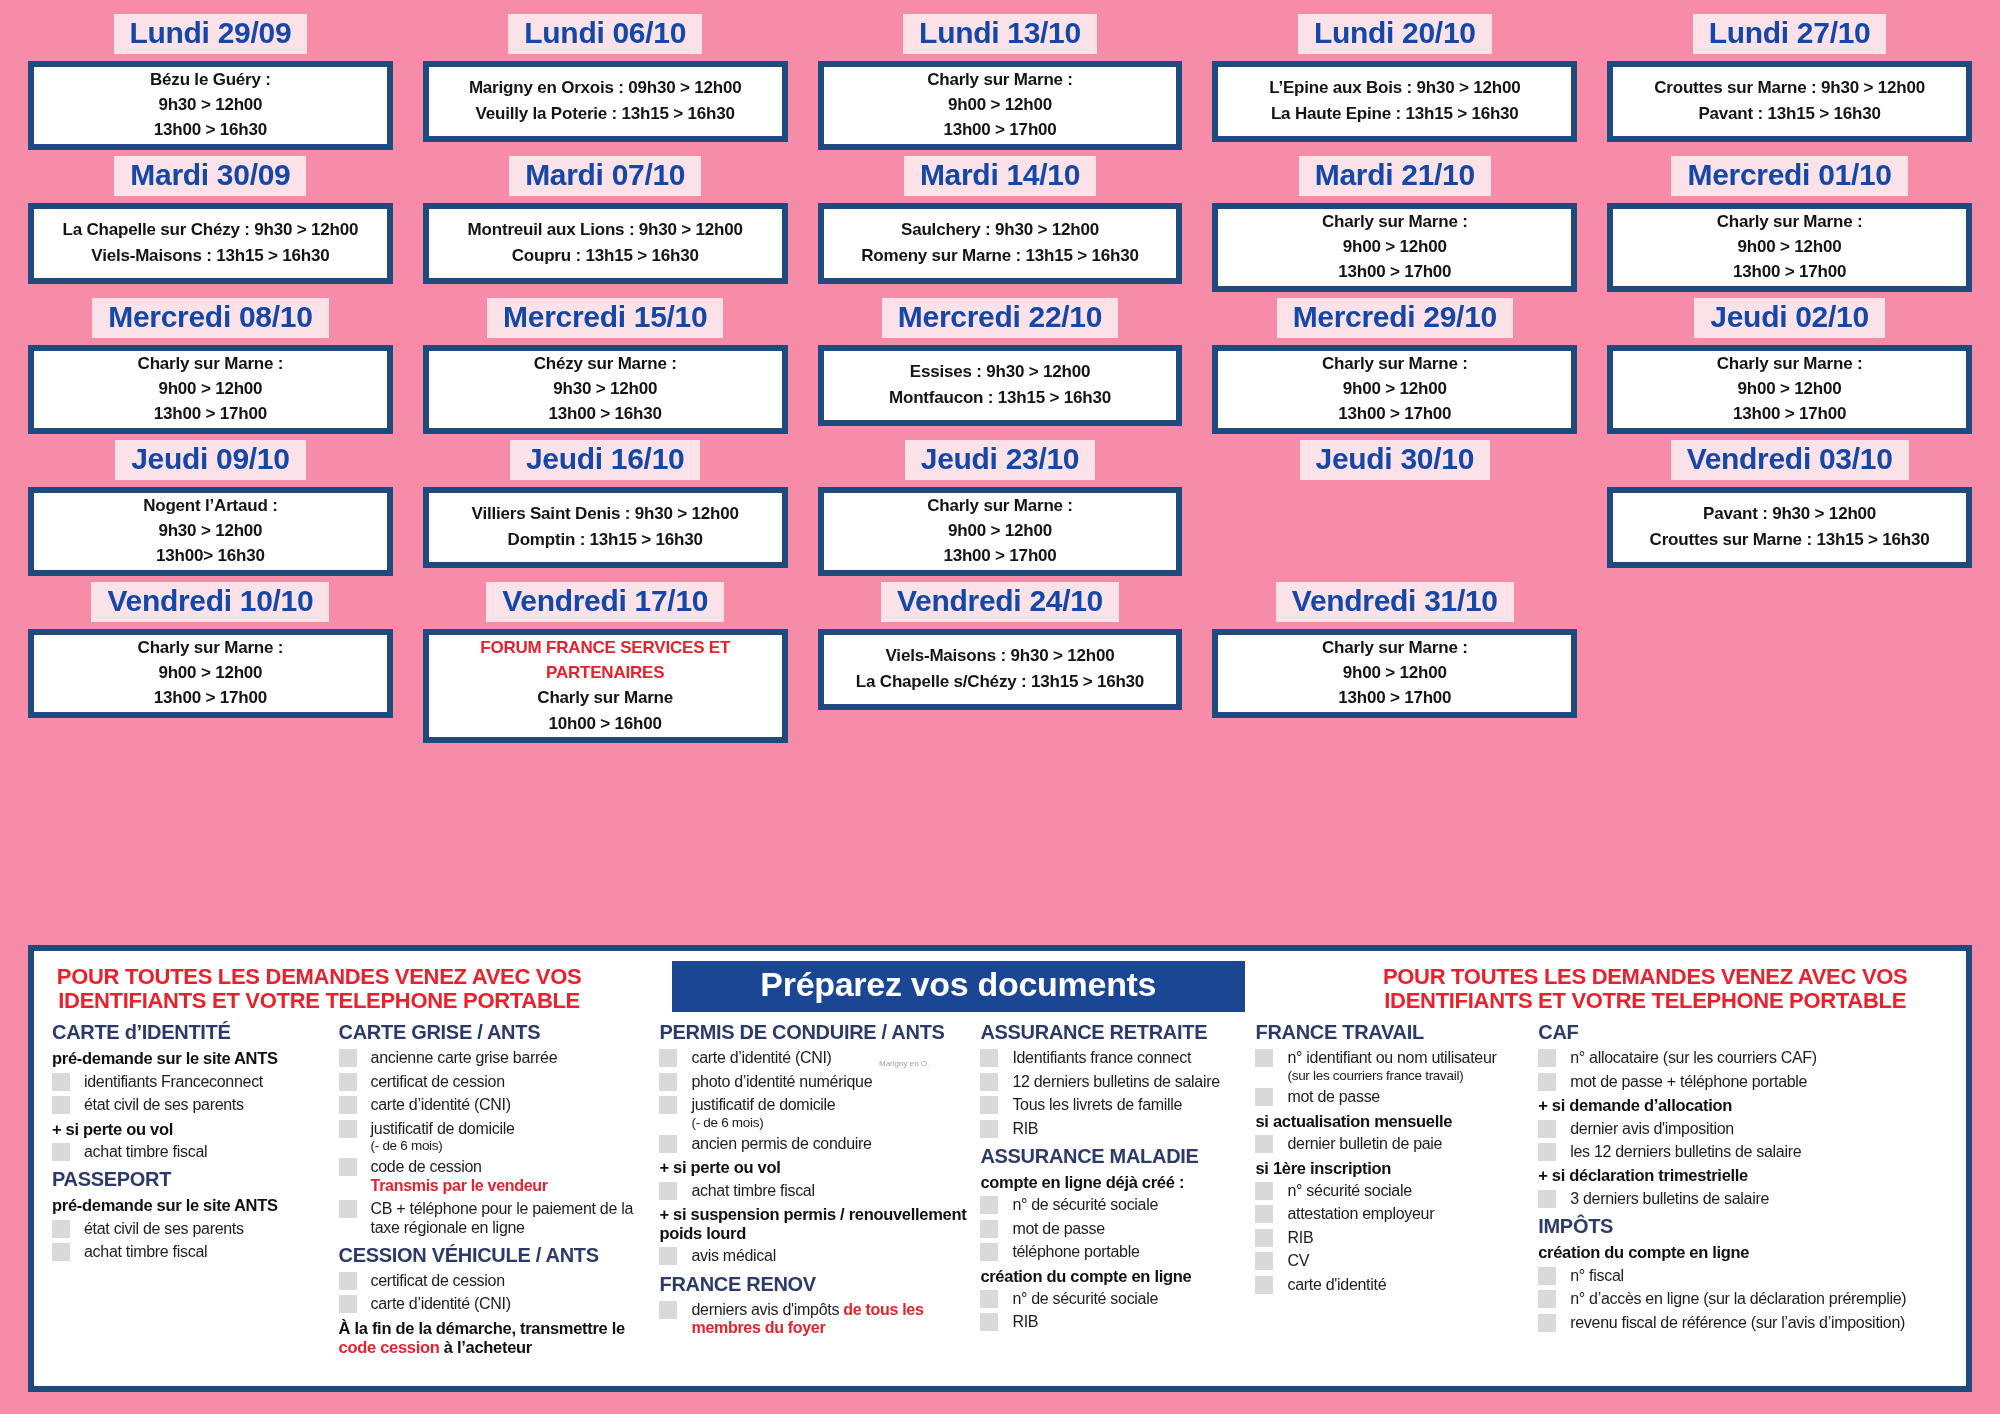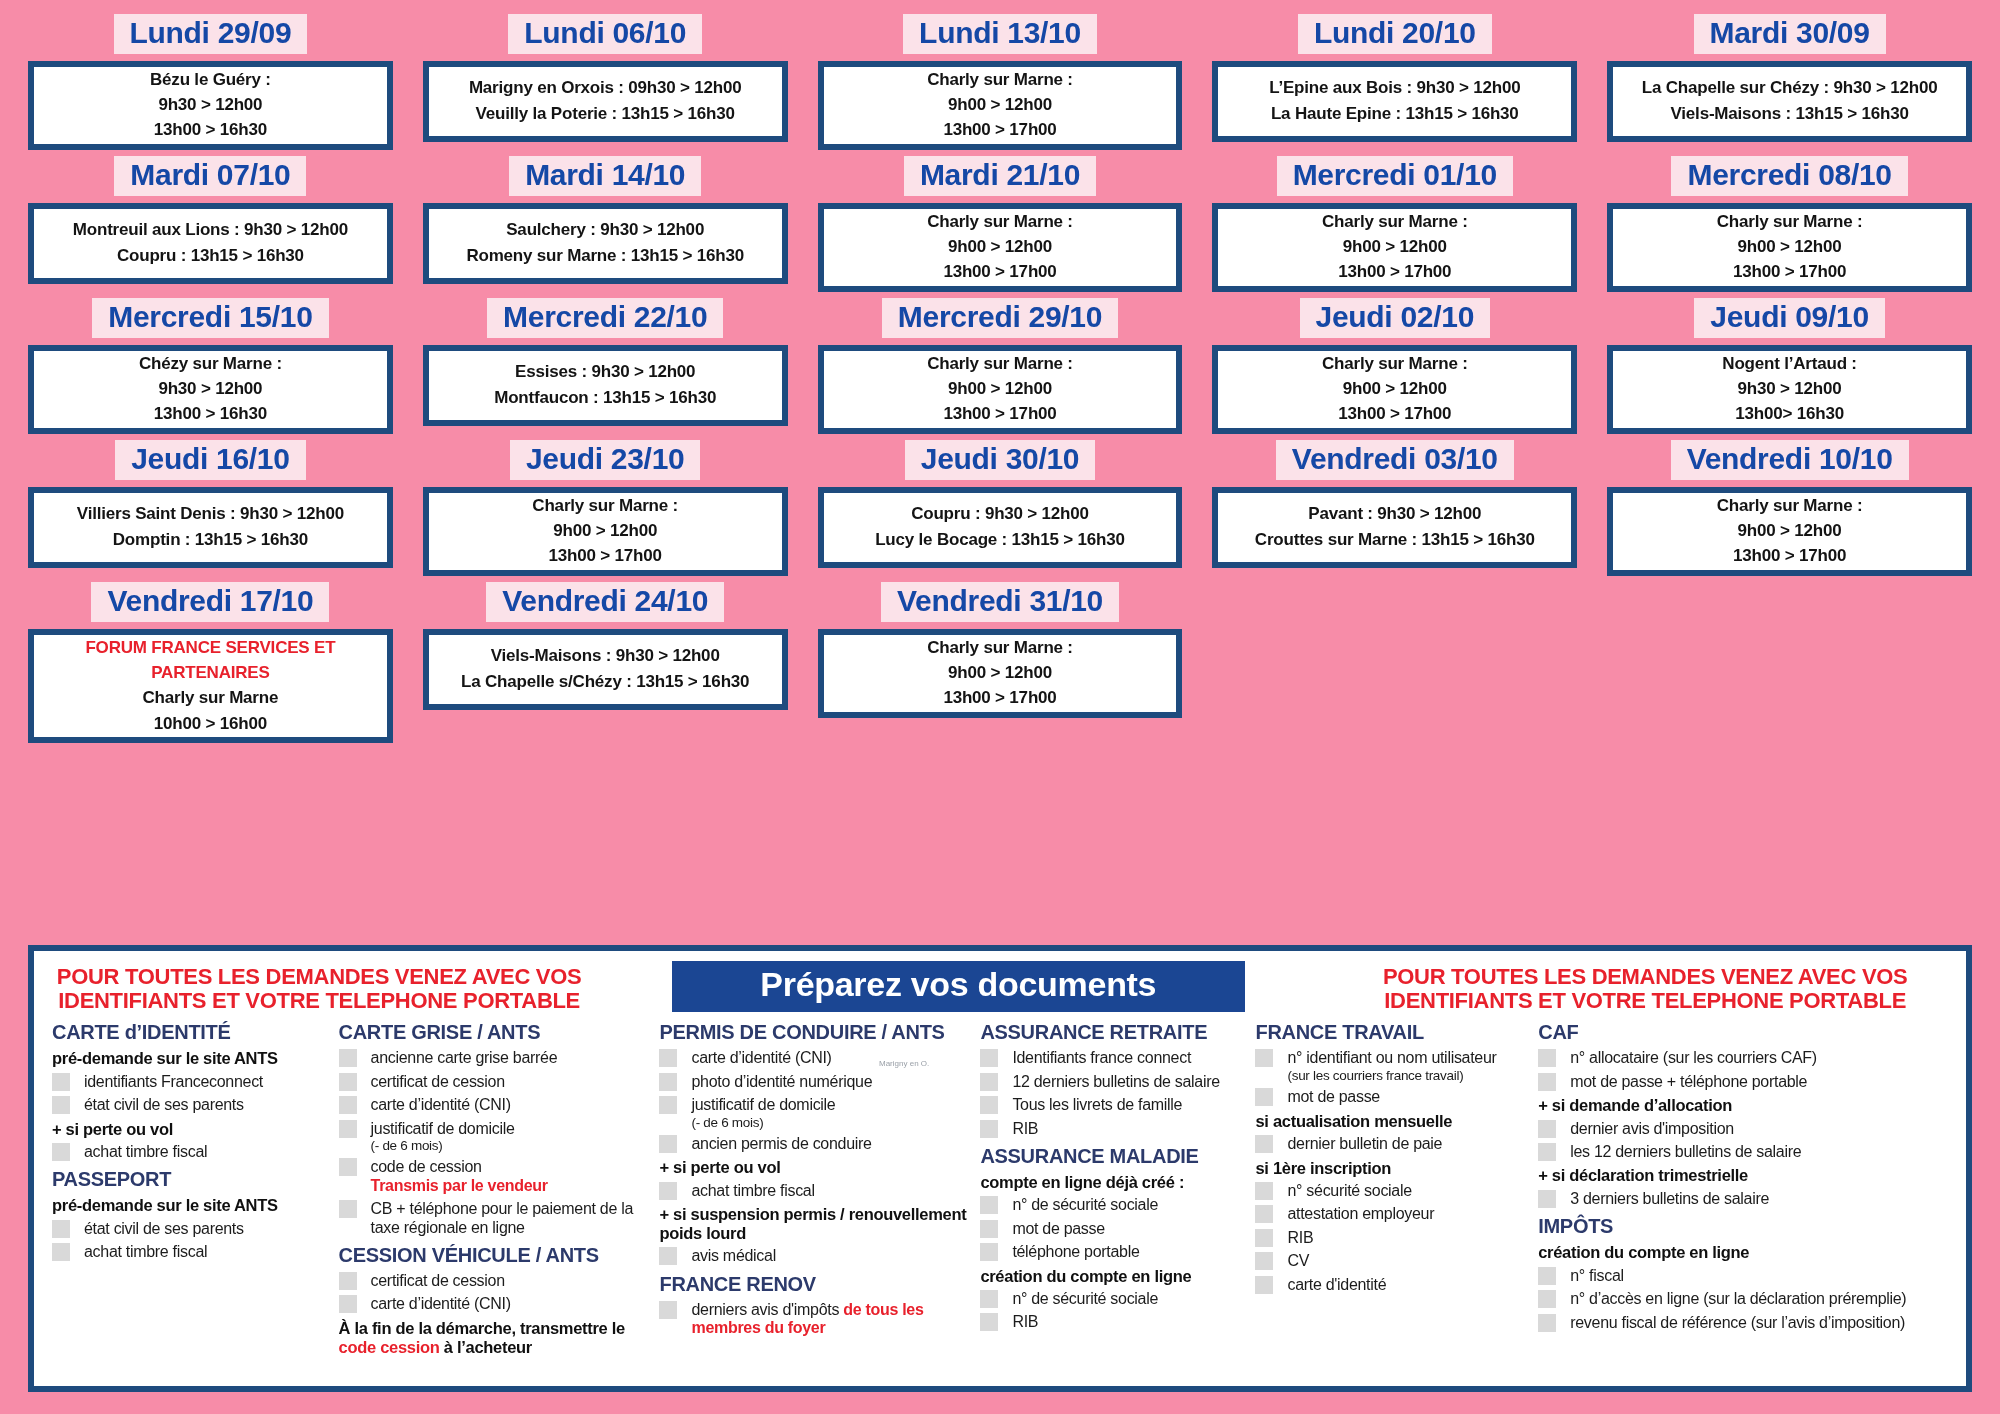--- a/index.html
+++ b/index.html
@@ -174,20 +174,27 @@
         </div>
       </div>
       <div class="cell">
         <div class="day-header">Lundi 20/10</div>
         <div class="day-card">
           <div class="day-line">L’Epine aux Bois : 9h30 &gt; 12h00</div>
           <div class="day-line">La Haute Epine : 13h15 &gt; 16h30</div>
         </div>
       </div>
       <div class="cell">
+        <div class="day-header">Lundi 27/10</div>
+        <div class="day-card">
+          <div class="day-line">Crouttes sur Marne : 9h30 &gt; 12h00</div>
+          <div class="day-line">Pavant : 13h15 &gt; 16h30</div>
+        </div>
+      </div>
+      <div class="cell">
         <div class="day-header">Mardi 30/09</div>
         <div class="day-card">
           <div class="day-line">La Chapelle sur Chézy : 9h30 &gt; 12h00</div>
           <div class="day-line">Viels-Maisons : 13h15 &gt; 16h30</div>
         </div>
       </div>
       <div class="cell">
         <div class="day-header">Mardi 07/10</div>
         <div class="day-card">
           <div class="day-line">Montreuil aux Lions : 9h30 &gt; 12h00</div>
@@ -274,24 +281,20 @@
       <div class="cell">
         <div class="day-header">Jeudi 23/10</div>
         <div class="day-card">
           <div class="day-line">Charly sur Marne :</div>
           <div class="day-line">9h00 &gt; 12h00</div>
           <div class="day-line">13h00 &gt; 17h00</div>
         </div>
       </div>
       <div class="cell">
         <div class="day-header">Jeudi 30/10</div>
-        <div class="day-card">
-          <div class="day-line">Coupru : 9h30 &gt; 12h00</div>
-          <div class="day-line">Lucy le Bocage : 13h15 &gt; 16h30</div>
-        </div>
       </div>
       <div class="cell">
         <div class="day-header">Vendredi 03/10</div>
         <div class="day-card">
           <div class="day-line">Pavant  : 9h30 &gt; 12h00</div>
           <div class="day-line">Crouttes sur Marne : 13h15 &gt; 16h30</div>
         </div>
       </div>
       <div class="cell">
         <div class="day-header">Vendredi 10/10</div>

